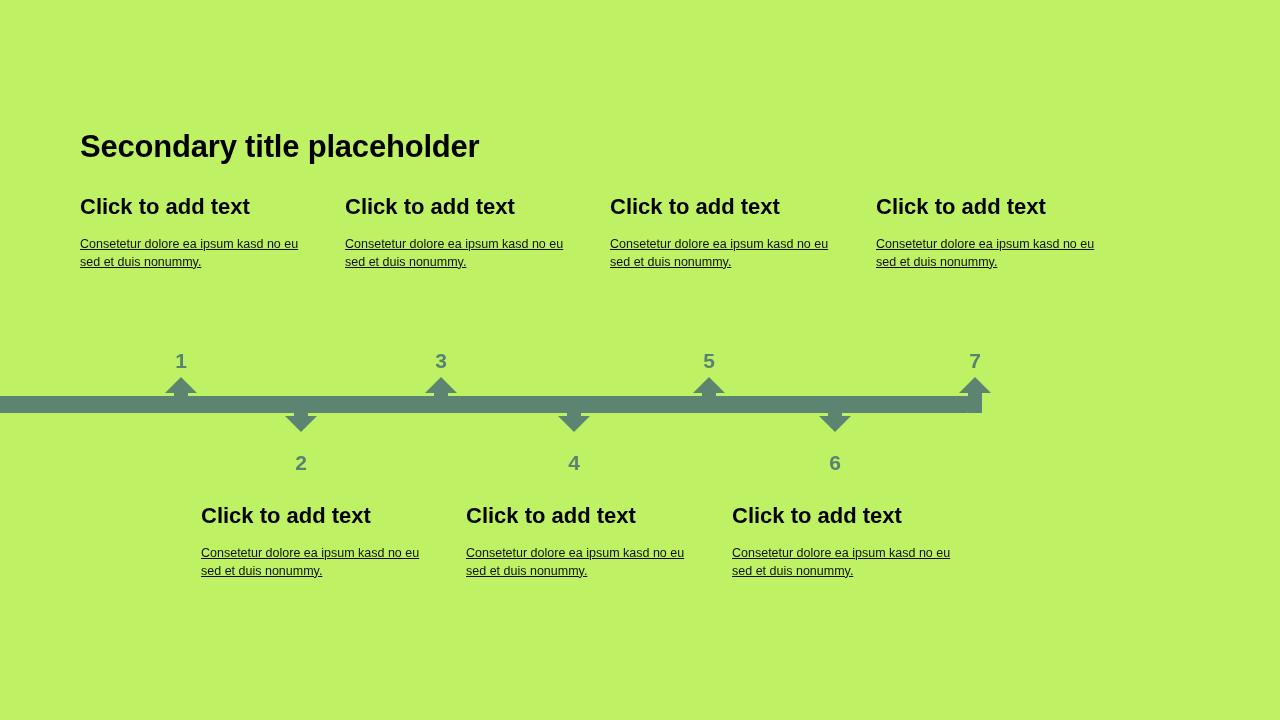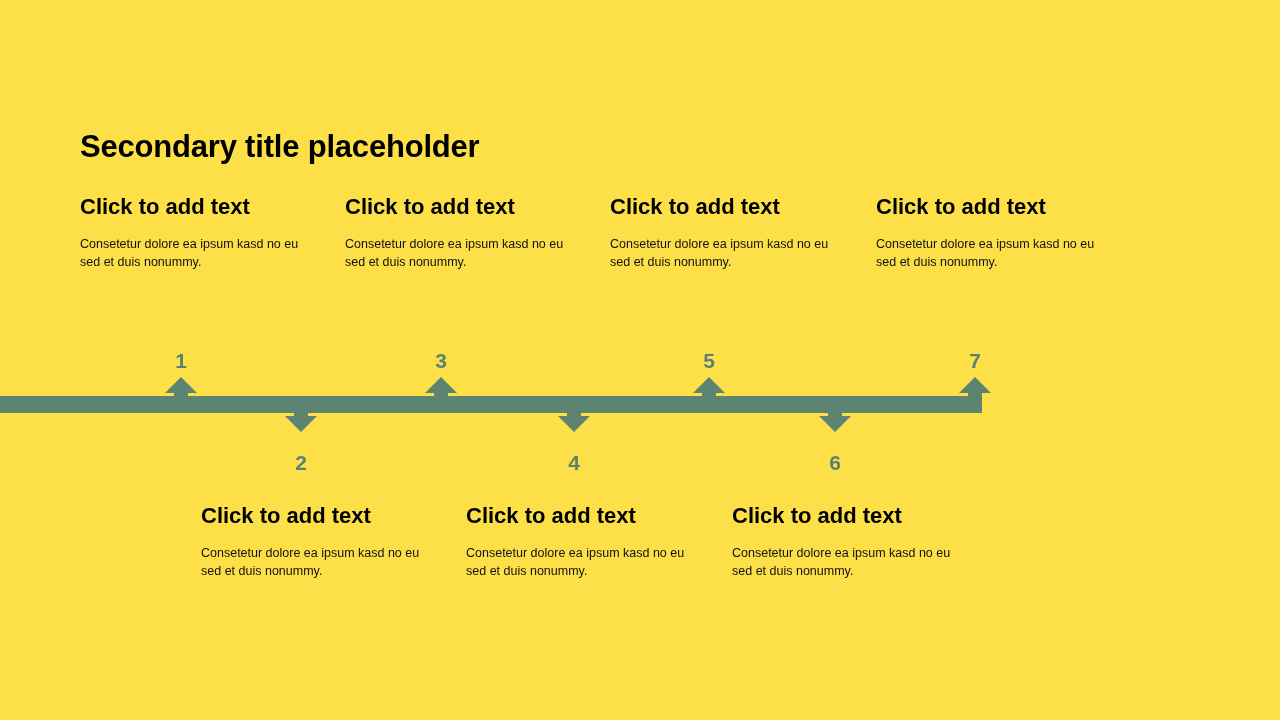--- a/index.html
+++ b/index.html
@@ -15,21 +15,21 @@
     font-family: "Liberation Sans", sans-serif;
     color: #000000;
     position: relative;
   }
 
   .slide {
     position: absolute;
     inset: 0;
     width: 1280px;
     height: 720px;
-    background: #fde047;
+    background: #bef264;
   }
 
   
   .slide-title {
     position: absolute;
     left: 80px;
     top: 128px;
     font-size: 31px;
     font-weight: bold;
     letter-spacing: -0.2px;
@@ -49,20 +49,21 @@
     line-height: 1.25;
     margin: 0 0 14px 0;
     color: #000000;
     white-space: nowrap;
   }
   .tb-body {
     font-size: 12.5px;
     line-height: 1.45;
     margin: 0;
     color: #111111;
+    text-decoration: underline;
   }
 
   
   .row-top .text-block { top: 193px; }
   .tb-top-0 { left: 80px; }
   .tb-top-1 { left: 345px; }
   .tb-top-2 { left: 610px; }
   .tb-top-3 { left: 876px; }
 
   

